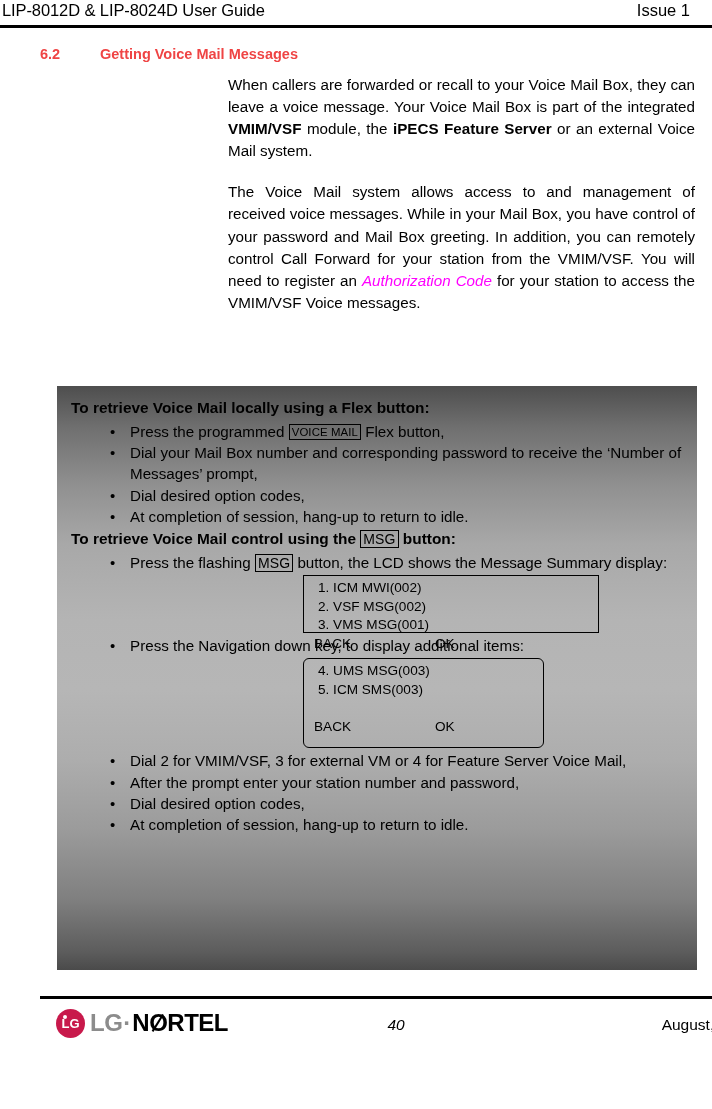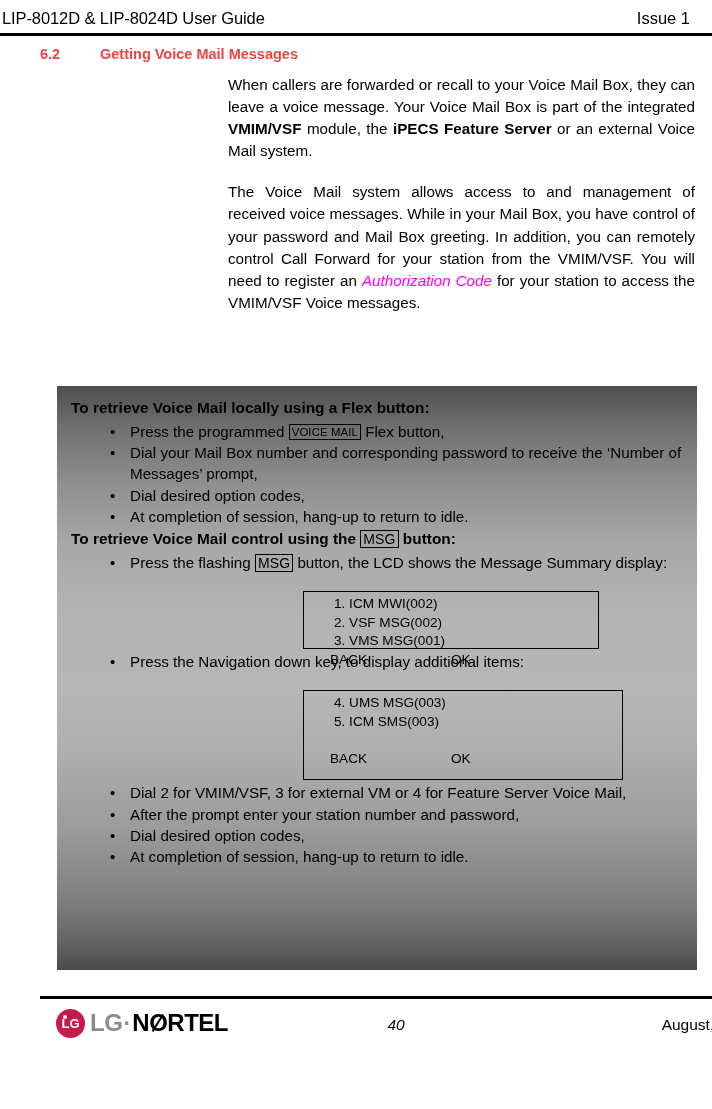--- a/index.html
+++ b/index.html
@@ -12,21 +12,21 @@
     height: 1109px;
     position: relative;
     font-family: "Liberation Sans", sans-serif;
     color: #000000;
     overflow: hidden;
   }
 
   
   .page-header {
     position: absolute;
-    top: 8px;
+    top: 0px;
     left: 0px;
     width: 688px;
     height: 28px;
   }
   .header-title {
     position: absolute;
     left: 2px;
     top: 1px;
     font-size: 16.5px;
     letter-spacing: -0.1px;
@@ -157,27 +157,27 @@
     vertical-align: 0px;
   }
   .panel-head .keycap.msg {
     font-weight: normal;
   }
 
   
   .lcd {
     border: 1.7px solid #000000;
     box-sizing: border-box;
-    margin: 18px 0 2px 173px;
-    padding: 3px 0 2px 16px;
+    margin: 2px 0 2px 173px;
+    padding: 3px 0 2px 0;
     font-size: 13.6px;
     line-height: 18.6px;
   }
   .lcd.one { width: 296px; height: 58px; }
-  .lcd.two { width: 320px; height: 90px; }
+  .lcd.two { width: 241px; height: 90px; border-radius: 6px; }
   .lcd .row { padding-left: 14px; white-space: pre; }
   .lcd .softkeys { padding-left: 10px; white-space: pre; }
   .lcd .softkeys .ok { padding-left: 84px; }
   .lcd .spacer { height: 18.6px; }
 
   
   .page-footer {
     position: absolute;
     left: 0px;
     top: 996px;

